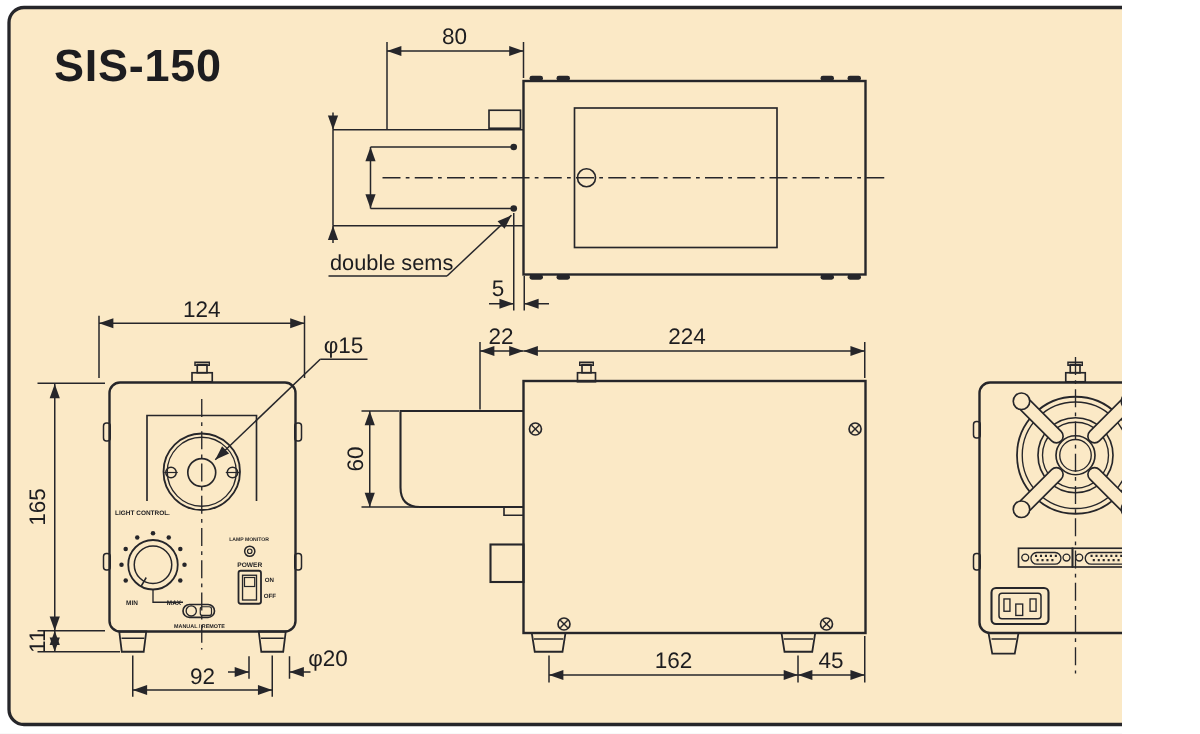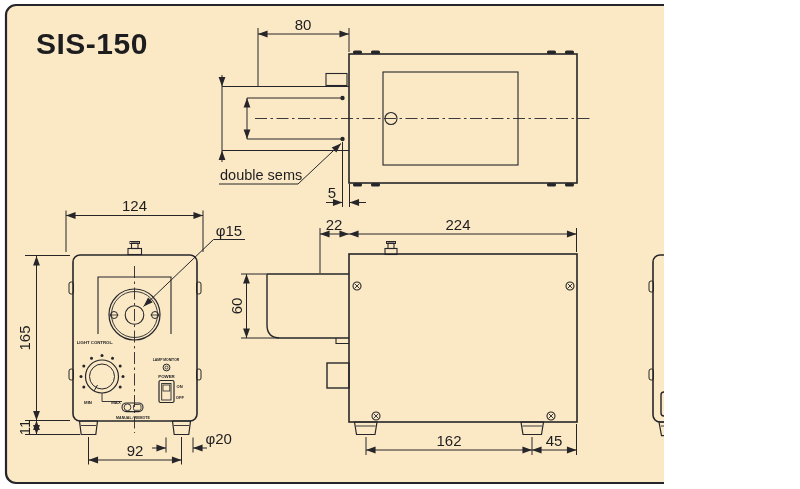--- a/index.html
+++ b/index.html
@@ -1,16 +1,16 @@
 <!DOCTYPE html>
 <html><head>
 <meta charset="utf-8">
 <style>
   html,body{margin:0;padding:0;background:#ffffff;}
-  .stage{position:relative;width:664px;height:489px;background:#e5e5e5;overflow:hidden;}
+  .stage{position:relative;width:748px;height:489px;background:#e5e5e5;overflow:hidden;}
   svg text{font-family:"Liberation Sans","DejaVu Sans",sans-serif;fill:#1d1d20;}
   .ttl{font-size:30px;font-weight:700;letter-spacing:.5px;}
   .dimtxt{font-size:15px;}
   .note{font-size:14.5px;}
   .t43{font-size:4.3px;font-weight:700;}
   .t36{font-size:3.6px;font-weight:700;}
   .t34{font-size:3.4px;font-weight:700;}
   .t44{font-size:4.4px;font-weight:700;}
   .t41{font-size:4.1px;font-weight:700;}
   .s16{stroke:#26262a;stroke-width:1.6;fill:none;}

